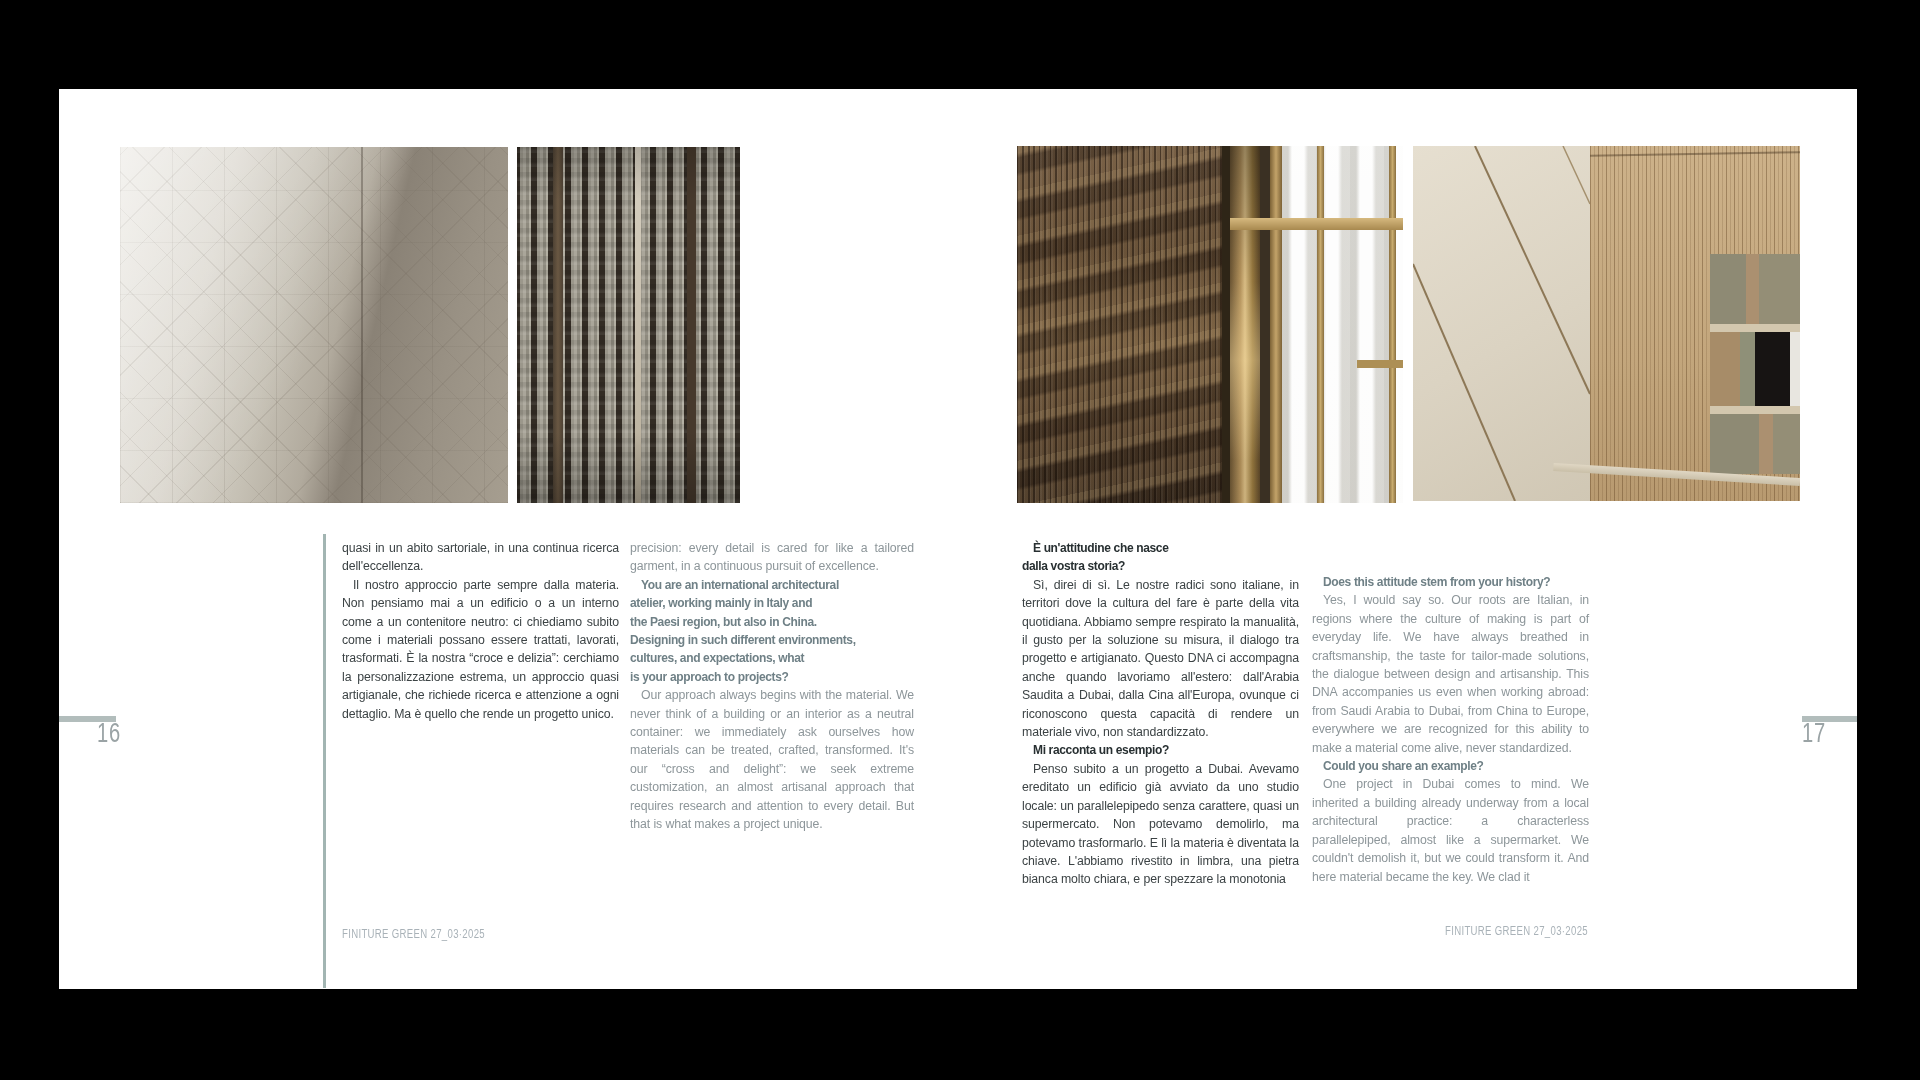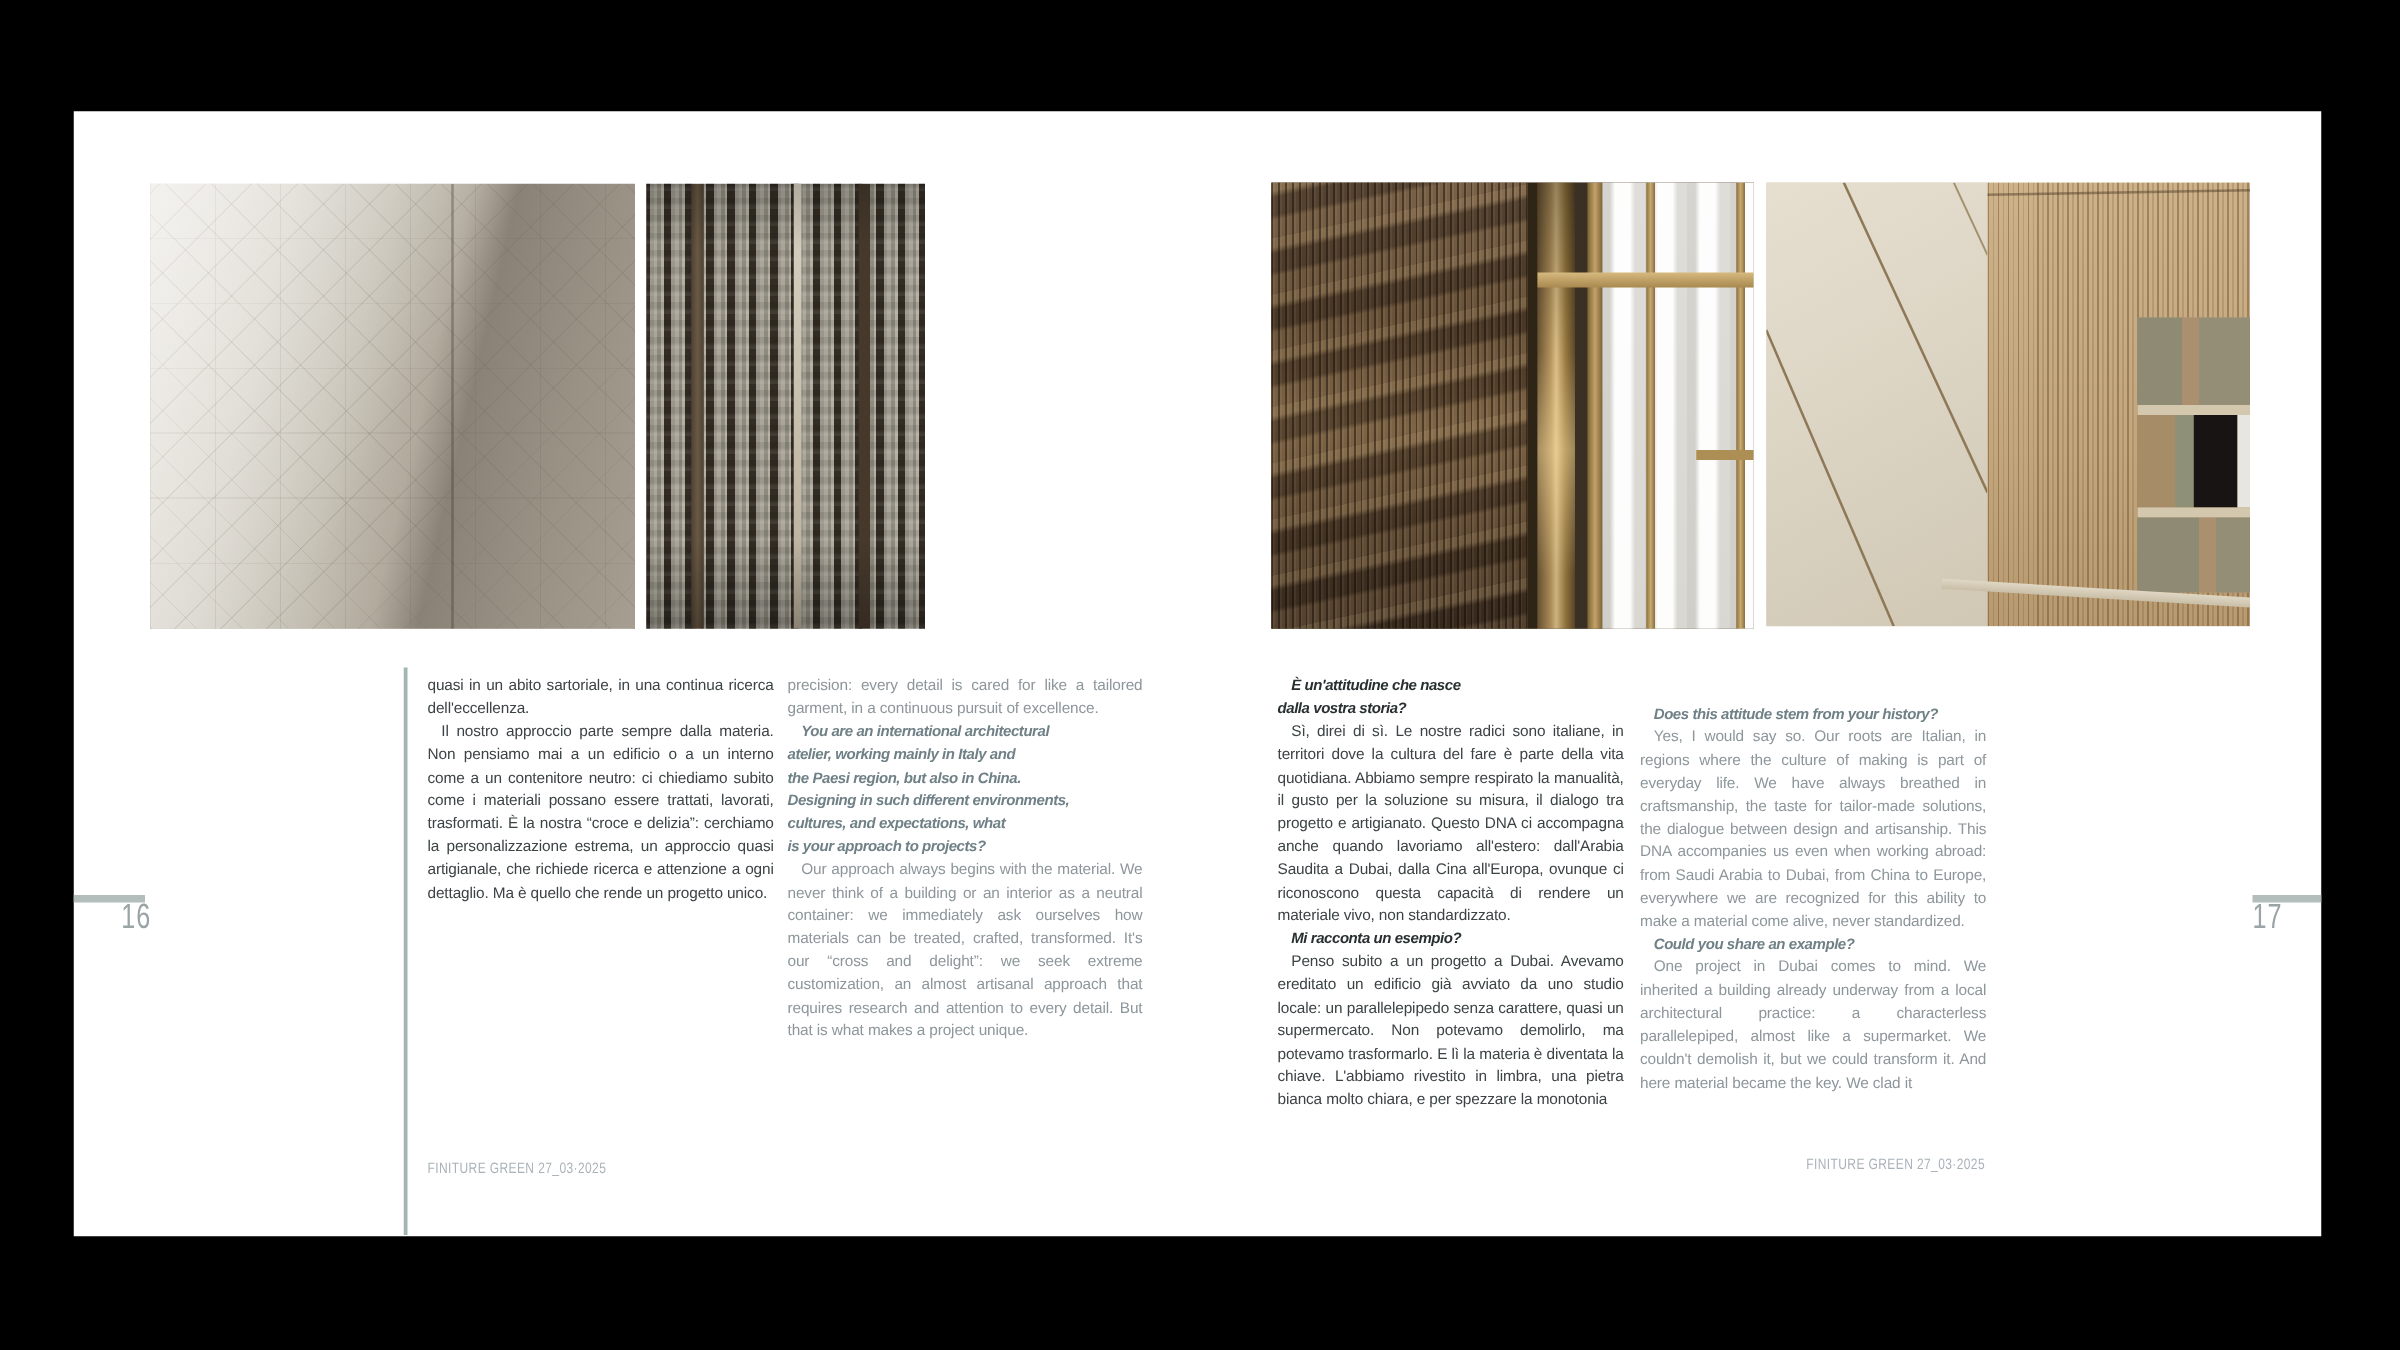--- a/index.html
+++ b/index.html
@@ -5,21 +5,21 @@
   html,body{margin:0;padding:0;background:#000;}
   body{width:1920px;height:1080px;position:relative;overflow:hidden;
        font-family:"Liberation Sans",sans-serif;}
   .spread{position:absolute;left:59px;top:89px;width:1798px;height:900px;background:#ffffff;}
   .abs{position:absolute;}
 
   
   .col{position:absolute;font-size:12.3px;line-height:18.4px;letter-spacing:-0.1px;}
   .col p{margin:0;}
   .para{text-align:justify;}
-  .q{font-weight:bold;font-style:italic;white-space:pre-line;text-align:left;
+  .q{font-weight:bold;white-space:pre-line;text-align:left;
      font-size:12px;letter-spacing:-0.35px;}
   .gap-top{margin-top:18px;}
   .ind{text-indent:11px;}
   .ital{color:#3c4345;}
   .ital .q{color:#272f31;}
   .eng{color:#8d969a;}
   .eng .q{color:#6f8086;}
 
   
   .rule-v{position:absolute;left:264px;top:445px;width:3px;height:454px;background:#a2b5b2;}
@@ -172,21 +172,21 @@
   <div class="footer" style="left:283px;top:838px">FINITURE GREEN 27_03·2025</div>
 
   <div class="col ital" style="left:963px;top:450px;width:277px">
     <p class="q ind">È un'attitudine che nasce
 dalla vostra storia?</p>
     <p class="para ind">Sì, direi di sì. Le nostre radici sono italiane, in territori dove la cultura del fare è parte della vita quotidiana. Abbiamo sempre respirato la manualità, il gusto per la soluzione su misura, il dialogo tra progetto e artigianato. Questo DNA ci accompagna anche quando lavoriamo all'estero: dall'Arabia Saudita a Dubai, dalla Cina all'Europa, ovunque ci riconoscono questa capacità di rendere un materiale vivo, non standardizzato.</p>
     <p class="q ind gap-top">Mi racconta un esempio?</p>
     <p class="para ind">Penso subito a un progetto a Dubai. Avevamo ereditato un edificio già avviato da uno studio locale: un parallelepipedo senza carattere, quasi un supermercato. Non potevamo demolirlo, ma potevamo trasformarlo. E lì la materia è diventata la chiave. L'abbiamo rivestito in limbra, una pietra bianca molto chiara, e per spezzare la monotonia</p>
   </div>
 
-  <div class="col eng" style="left:1253px;top:473px;width:277px">
+  <div class="col eng" style="left:1253px;top:484px;width:277px">
     <p class="q ind">Does this attitude stem from your history?</p>
     <p class="para ind">Yes, I would say so. Our roots are Italian, in regions where the culture of making is part of everyday life. We have always breathed in craftsmanship, the taste for tailor-made solutions, the dialogue between design and artisanship. This DNA accompanies us even when working abroad: from Saudi Arabia to Dubai, from China to Europe, everywhere we are recognized for this ability to make a material come alive, never standardized.</p>
     <p class="q ind gap-top">Could you share an example?</p>
     <p class="para ind">One project in Dubai comes to mind. We inherited a building already underway from a local architectural practice: a characterless parallelepiped, almost like a supermarket. We couldn't demolish it, but we could transform it. And here material became the key. We clad it</p>
   </div>
 
   <div class="footer r" style="left:1253px;top:835px">FINITURE GREEN 27_03·2025</div>
 
 </div>
 

